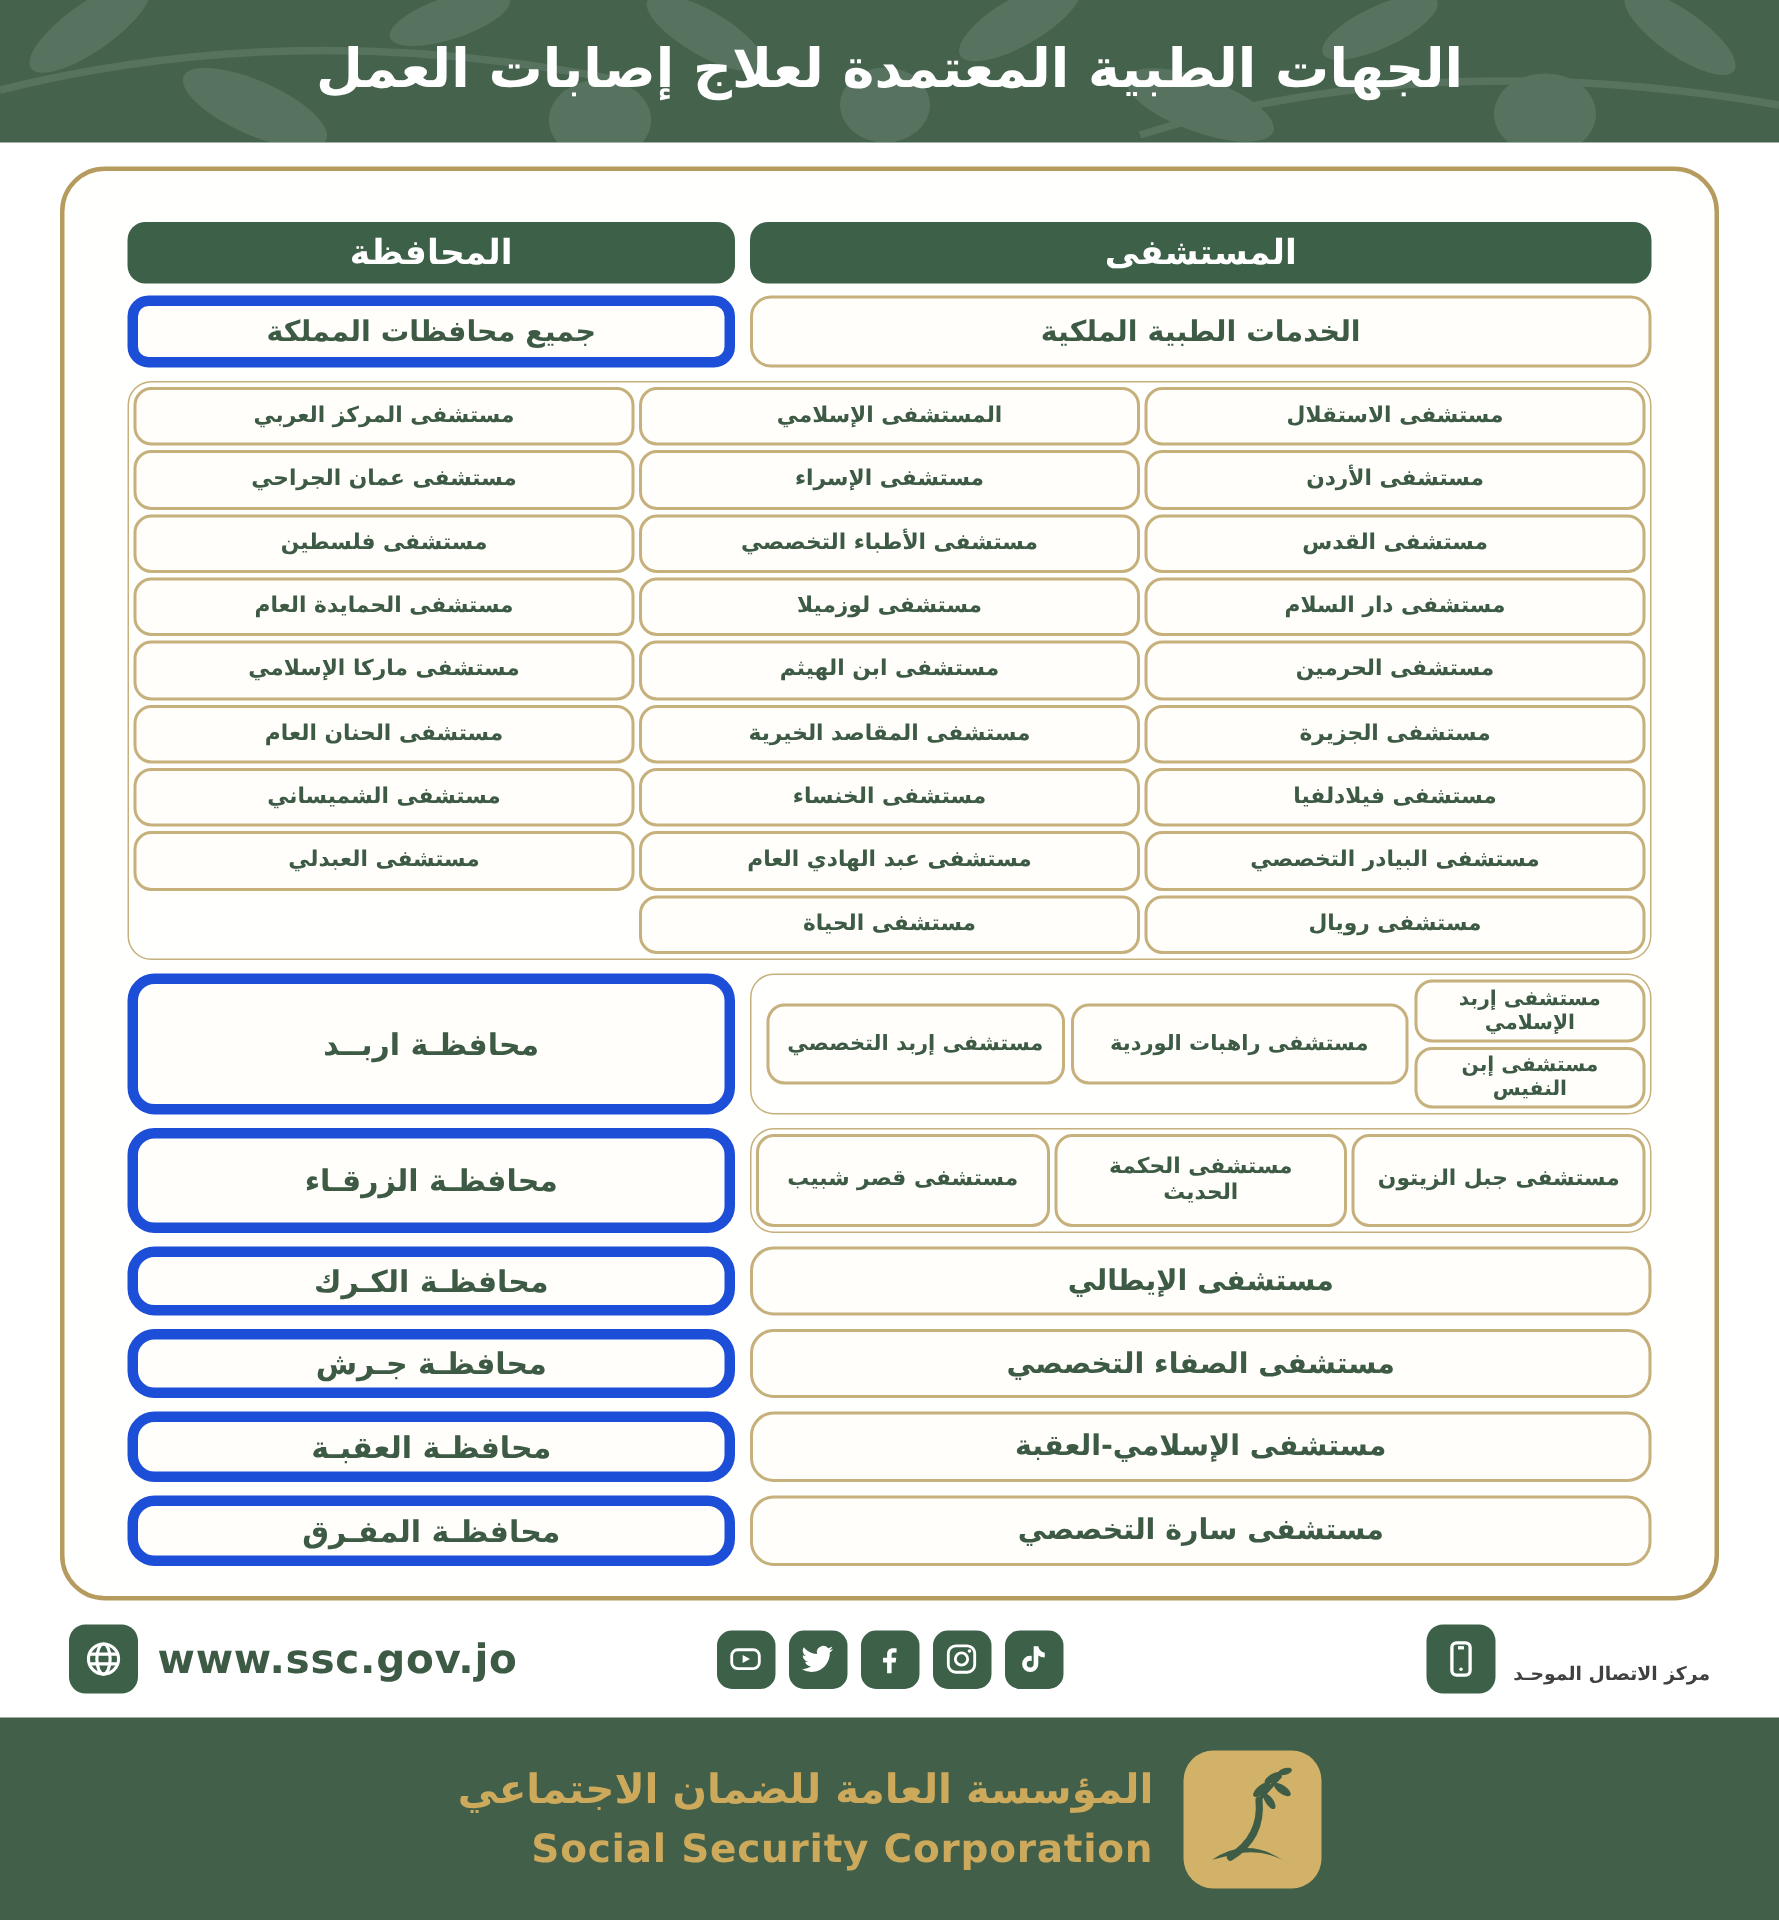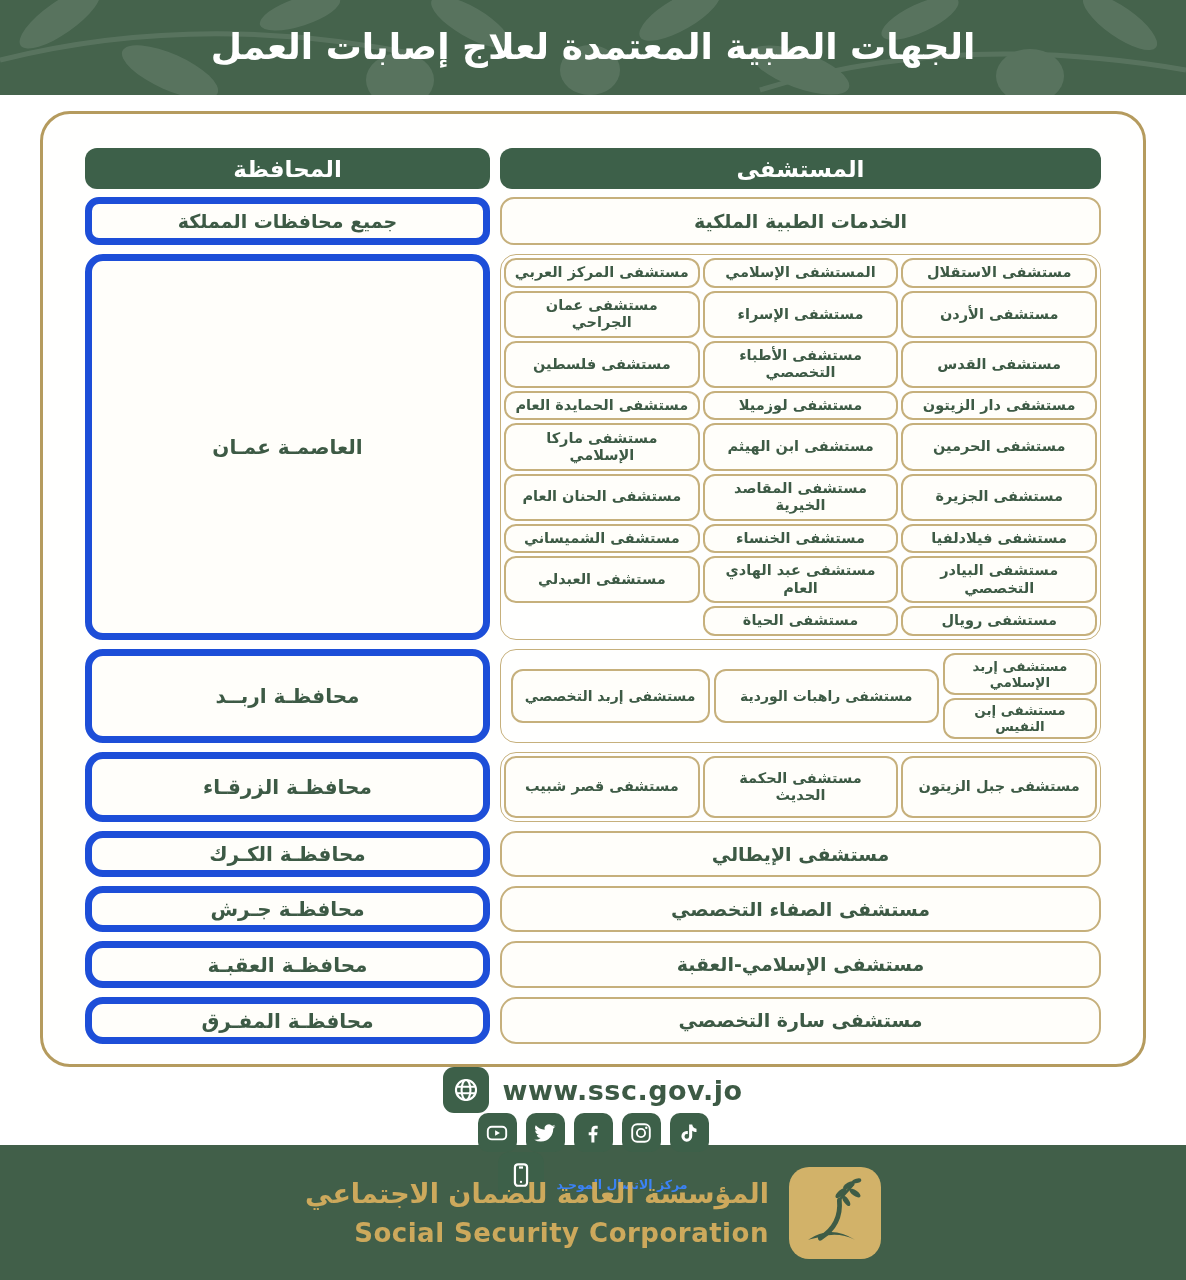--- a/index.html
+++ b/index.html
@@ -48,36 +48,36 @@
   .cell.mid { height: 54px; font-size: 14px; }
   .w38 { flex: 0 0 38%; }
   .w33 { flex: 0 0 33.5%; }
   .r-all   { height: 48px; }  .r-all .gov-cell, .r-all .cell.wide { border-radius: 14px; font-size: 19px; }
   .r-amman { height: 386px; }
   .r-irbid { height: 94px; }
   .r-zarqa { height: 70px; }
   .r-karak, .r-jarash { height: 46px; }
   .r-aqaba, .r-mafraq { height: 47px; }
   
-  .contactbar { height: 78px; display: flex; align-items: center; padding: 0 46px; flex-direction: column; }
+  .contactbar { height: 78px; display: flex; align-items: center; padding: 0 46px; }
   .zone-l { flex: 1; display: flex; }
   .zone-c { flex: none; }
   .zone-r { flex: 1; display: flex; justify-content: flex-end; }
   .web { display: flex; align-items: center; gap: 13px; }
   .web-text { color: #3d5a45; font-size: 27px; font-weight: bold; letter-spacing: .5px; }
   .iconbox {
     width: 46px; height: 46px; background: #3d6049; border-radius: 11px;
     display: flex; align-items: center; justify-content: center; flex: none;
   }
   .social { display: flex; gap: 9px; }
   .social .iconbox { width: 39px; height: 39px; border-radius: 10px; }
   .phone { display: flex; align-items: center; gap: 12px; }
   .digits { font-size: 40px; font-weight: bold; color: #3d5a45; letter-spacing: 3px; line-height: 1; }
   .phone-label {
-    font-size: 12.5px; color: #3b82f6; letter-spacing: 1.5px; text-align: center;
+    font-size: 12.5px; color: #404040; letter-spacing: 1.5px; text-align: center;
     margin-top: 19px; font-weight: bold; direction: rtl;
   }
   
   .brandband { height: 135px; background: #415f49; display: flex; align-items: center; justify-content: center; gap: 20px; }
   .brand-text { text-align: right; color: #cda95c; }
   .brand-ar { font-size: 27px; font-weight: bold; }
   .brand-en { font-size: 26px; font-weight: bold; margin-top: 9px; letter-spacing: .5px; }
   .logo { width: 92px; height: 92px; background: #d2b269; border-radius: 20px; display: flex; align-items: center; justify-content: center; flex: none; }
 </style>
 </head>
@@ -110,34 +110,33 @@
     <div class="th th-hosp">المستشفى</div>
   </div>
   <div id="rows">
       <div class="t-row r-all">
         <div class="gov-cell">جميع محافظات المملكة</div>
         <div class="hosp-area">
           <div class="cell wide">الخدمات الطبية الملكية</div>
         </div>
       </div>
       <div class="t-row r-amman">
-        <div class="gov-cell">العاصمـة عمـان</div>
         <div class="hosp-area">
           <div class="group">
             <div class="grid3">
               <div class="cell">مستشفى الاستقلال</div>
               <div class="cell">المستشفى الإسلامي</div>
               <div class="cell">مستشفى المركز العربي</div>
               <div class="cell">مستشفى الأردن</div>
               <div class="cell">مستشفى الإسراء</div>
               <div class="cell">مستشفى عمان الجراحي</div>
               <div class="cell">مستشفى القدس</div>
               <div class="cell">مستشفى الأطباء التخصصي</div>
               <div class="cell">مستشفى فلسطين</div>
-              <div class="cell">مستشفى دار الزيتون</div>
+              <div class="cell">مستشفى دار السلام</div>
               <div class="cell">مستشفى لوزميلا</div>
               <div class="cell">مستشفى الحمايدة العام</div>
               <div class="cell">مستشفى الحرمين</div>
               <div class="cell">مستشفى ابن الهيثم</div>
               <div class="cell">مستشفى ماركا الإسلامي</div>
               <div class="cell">مستشفى الجزيرة</div>
               <div class="cell">مستشفى المقاصد الخيرية</div>
               <div class="cell">مستشفى الحنان العام</div>
               <div class="cell">مستشفى فيلادلفيا</div>
               <div class="cell">مستشفى الخنساء</div>

